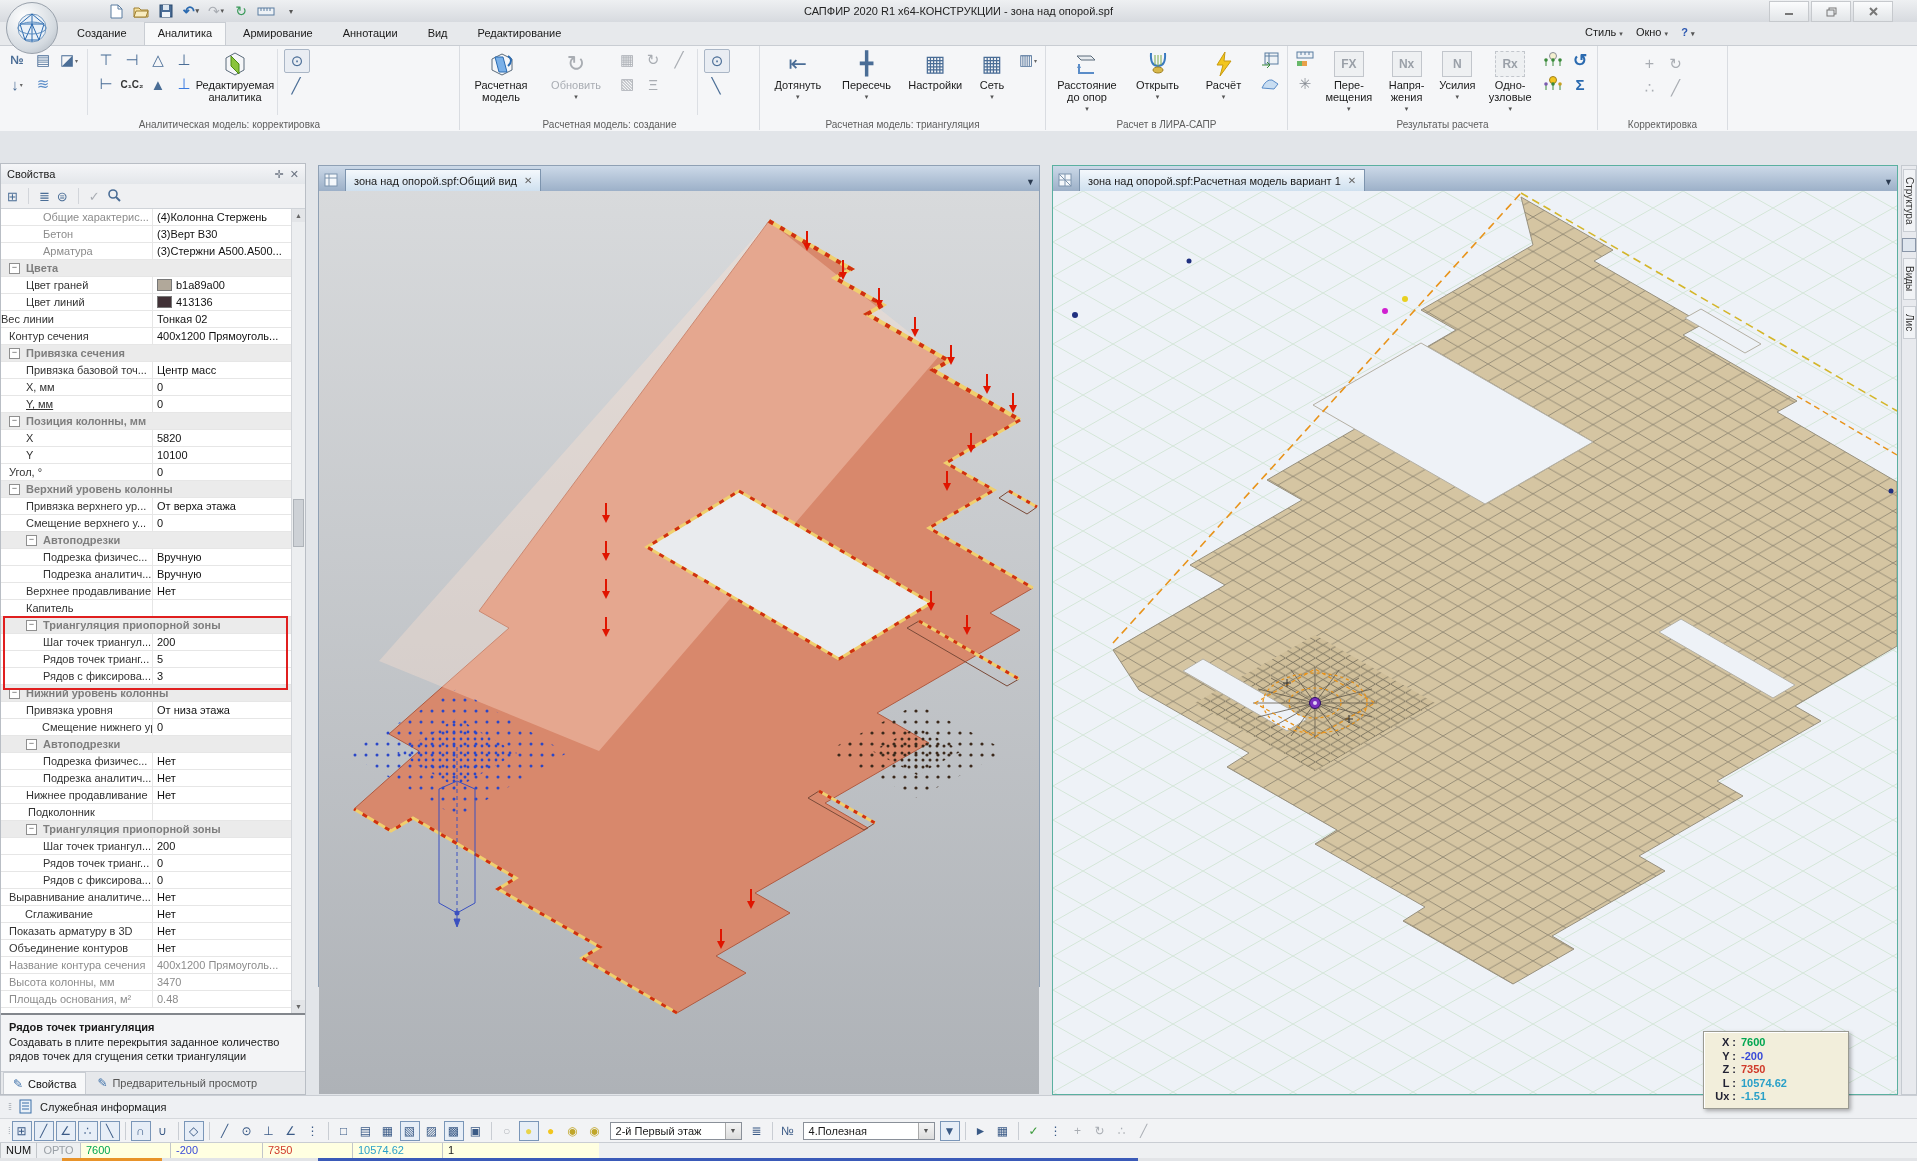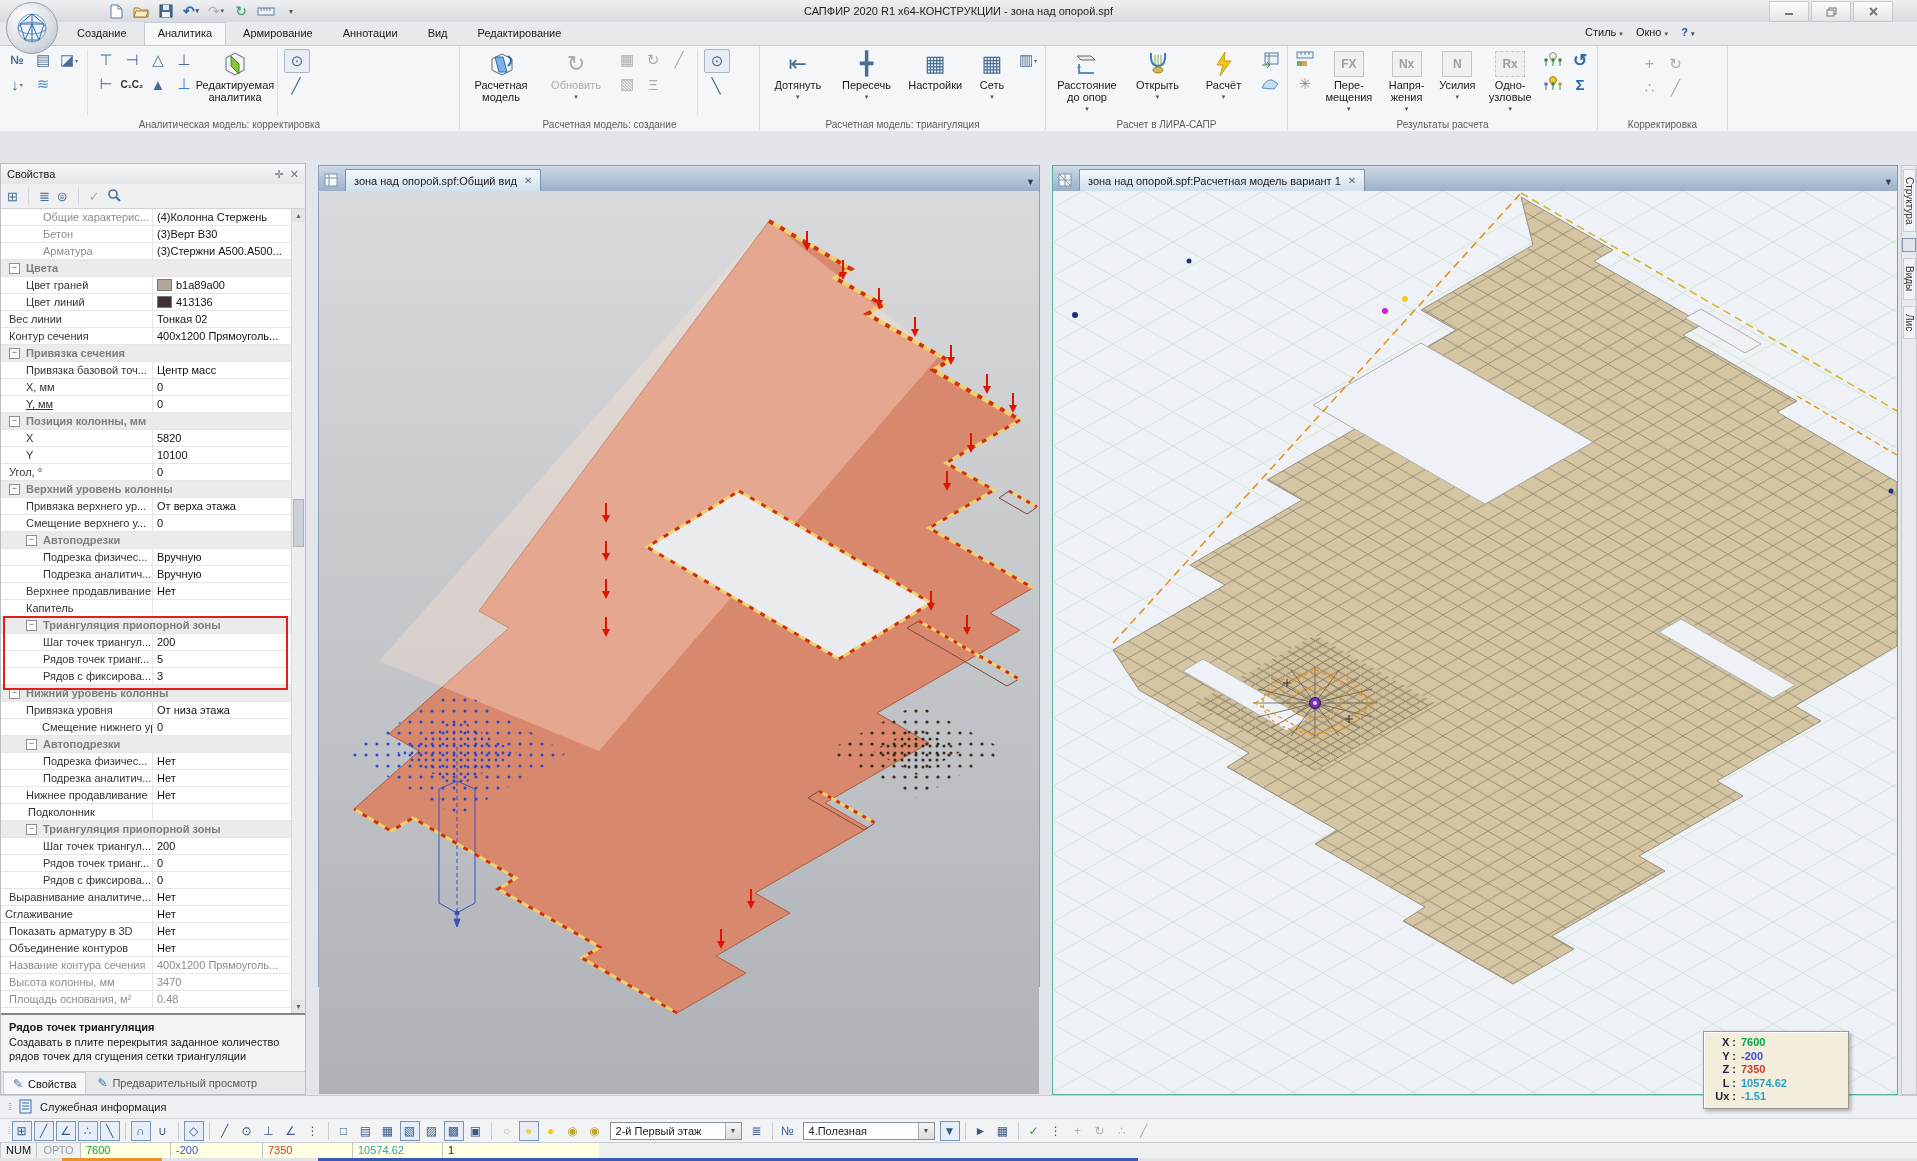--- a/index.html
+++ b/index.html
@@ -517,21 +517,21 @@
             </div>
             <div class="prow">
               <div class="pl" style="padding-left: 25px;">Цвет граней</div>
               <div class="pv"><span class="sw" style="background: rgb(177, 168, 154);"></span>b1a89a00</div>
             </div>
             <div class="prow">
               <div class="pl" style="padding-left: 25px;">Цвет линий</div>
               <div class="pv"><span class="sw" style="background: rgb(65, 49, 54);"></span>413136</div>
             </div>
             <div class="prow">
-              <div class="pl" style="padding-left: 8px;">Вес линии</div>
+              <div class="pl" style="">Вес линии</div>
               <div class="pv">Тонкая 02</div>
             </div>
             <div class="prow">
               <div class="pl" style="padding-left: 8px;">Контур сечения</div>
               <div class="pv">400x1200 Прямоуголь...</div>
             </div>
             <div class="prow cat" style="padding-left: 8px;">
               <span class="mbox">−</span>
               <span>Привязка сечения</span>
             </div>
@@ -657,21 +657,21 @@
             </div>
             <div class="prow">
               <div class="pl" style="padding-left: 42px;">Рядов с фиксирова...</div>
               <div class="pv">0</div>
             </div>
             <div class="prow">
               <div class="pl" style="padding-left: 8px;">Выравнивание аналитиче...</div>
               <div class="pv">Нет</div>
             </div>
             <div class="prow">
-              <div class="pl" style="padding-left: 4px;">Сглаживание</div>
+              <div class="pl" style="padding-left: 24px;">Сглаживание</div>
               <div class="pv">Нет</div>
             </div>
             <div class="prow">
               <div class="pl" style="padding-left: 8px;">Показать арматуру в 3D</div>
               <div class="pv">Нет</div>
             </div>
             <div class="prow">
               <div class="pl" style="padding-left: 8px;">Объединение контуров</div>
               <div class="pv">Нет</div>
             </div>

